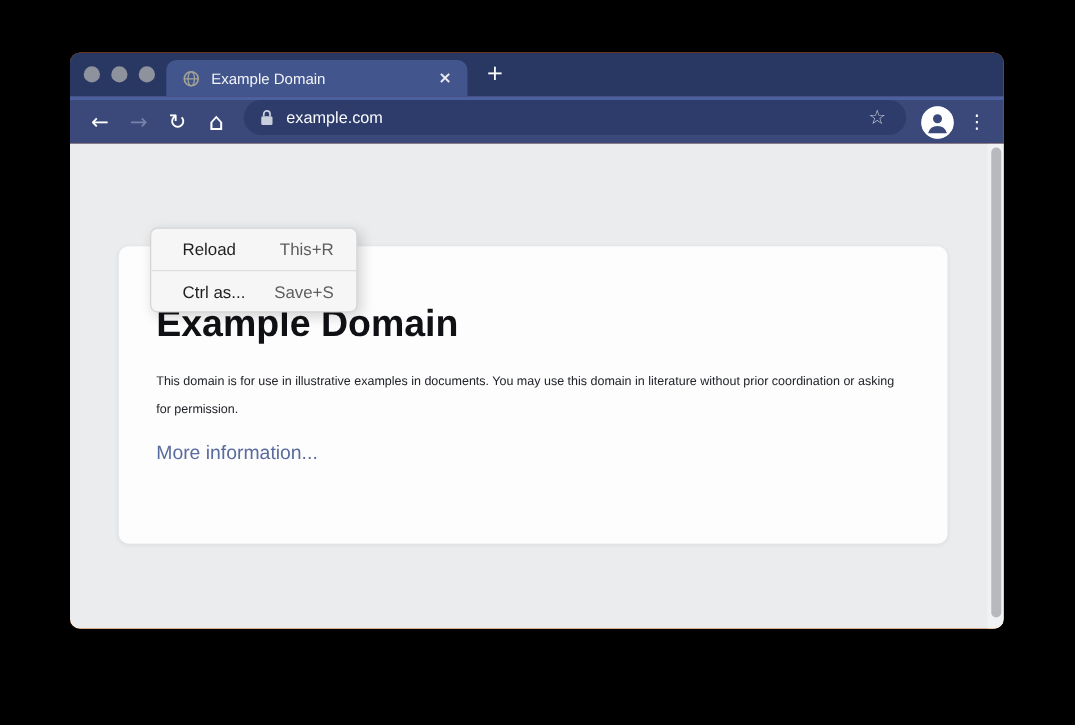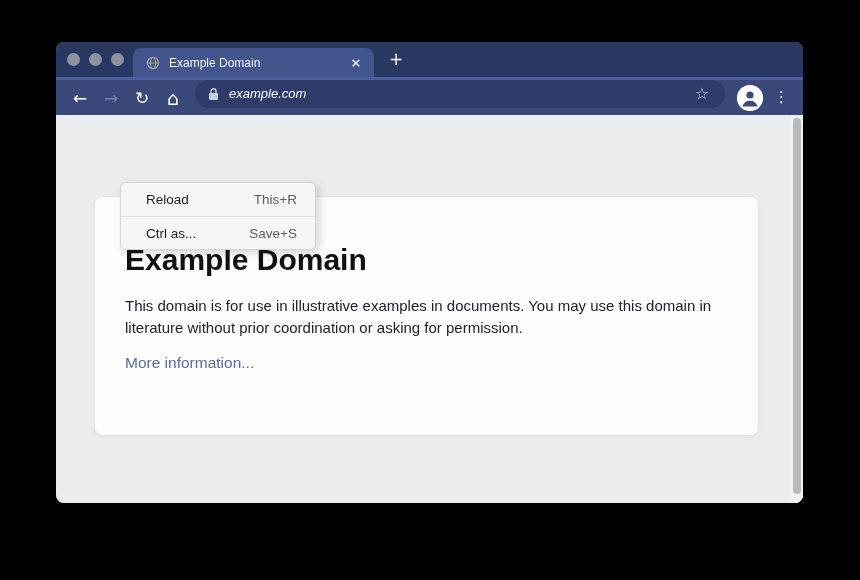--- a/index.html
+++ b/index.html
@@ -34,21 +34,21 @@
 
   
   .navbar { height: 38px; background: #3A4979; border-top: 3px solid #4C5F9F;
     display: flex; align-items: center; padding: 0 10px 0 12px; flex: 0 0 auto; }
   .nav-icon { width: 24px; height: 24px; display: flex; align-items: center; justify-content: center;
     color: #FFFFFF; font-size: 17px; font-family: "DejaVu Sans", sans-serif; margin-right: 7px; }
   .nav-icon.disabled { color: #7583AB; }
   .nav-icon.home { font-size: 19px; }
 
   .address-bar { flex: 1; height: 28px; background: #2E3C6B; border-radius: 14px;
-    display: flex; align-items: center; padding: 0 8px 0 13px; margin: 0 10px 8px 3px; font-style: italic; }
+    display: flex; align-items: center; padding: 0 8px 0 13px; margin: 0 10px 8px 3px; }
   .addr-text { color: #FAFBFD; font-size: 13px; font-weight: 500; margin-left: 10px; }
   .addr-spacer { flex: 1; }
   .star { color: #C3C9D8; font-size: 16px; margin-right: 8px;
     font-family: "DejaVu Sans", sans-serif; line-height: 1; }
 
   .avatar { width: 26px; height: 26px; border-radius: 50%; background: #FFFFFF;
     display: flex; align-items: center; justify-content: center; margin-left: 2px; overflow: hidden; }
   .kebab { color: #FFFFFF; font-size: 15px; letter-spacing: 0; margin: 0 4px 0 11px;
     font-family: "DejaVu Sans", sans-serif; line-height: 1; }
 
@@ -56,26 +56,26 @@
   .page { position: relative; flex: 1; background: #EBECEE; overflow: hidden; }
 
   .scroll-track { position: absolute; right: 0; top: 0; bottom: 0; width: 13px; background: #F1F2F4; }
   .scroll-thumb { position: absolute; right: 2px; top: 3px; width: 8px; height: calc(100% - 12px);
     background: #B7B9BE; border-radius: 4px; }
 
   .card { position: absolute; left: 39px; top: 82px; width: 663px; height: 238px;
     background: #FDFDFE; border-radius: 8px; box-shadow: 0 1px 4px rgba(0,0,0,0.07);
     padding: 46px 40px 0 30px; }
   .card h1 { font-size: 30px; font-weight: 700; color: #101114; letter-spacing: 0; }
-  .card p { margin-top: 18px; font-size: 15px; line-height: 22px; color: #202329; max-width: 600px; }
+  .card p { margin-top: 18px; font-size: 10px; line-height: 22px; color: #202329; max-width: 600px; }
   .card a { display: inline-block; margin-top: 15px; font-size: 15.5px; color: #5A6B9E;
     text-decoration: none; }
 
   
-  .context-menu { position: absolute; left: 64px; top: 67px; width: 196px;
+  .context-menu { position: absolute; left: 64px; top: 67px; width: 166px;
     background: #F6F6F6; border: 1px solid #D5D5D6; border-radius: 6px;
     box-shadow: 3px 3px 10px rgba(0,0,0,0.16); overflow: hidden; }
   .menu-item { height: 33px; display: flex; align-items: center; justify-content: space-between;
     padding: 0 18px 0 25px; font-size: 13.5px; }
   .menu-item + .menu-item { border-top: 1px solid #DEDEDF; }
   .menu-label { color: #1F1F1F; }
   .menu-shortcut { color: #5E5E60; }
 </style>
 </head>
 <body>

